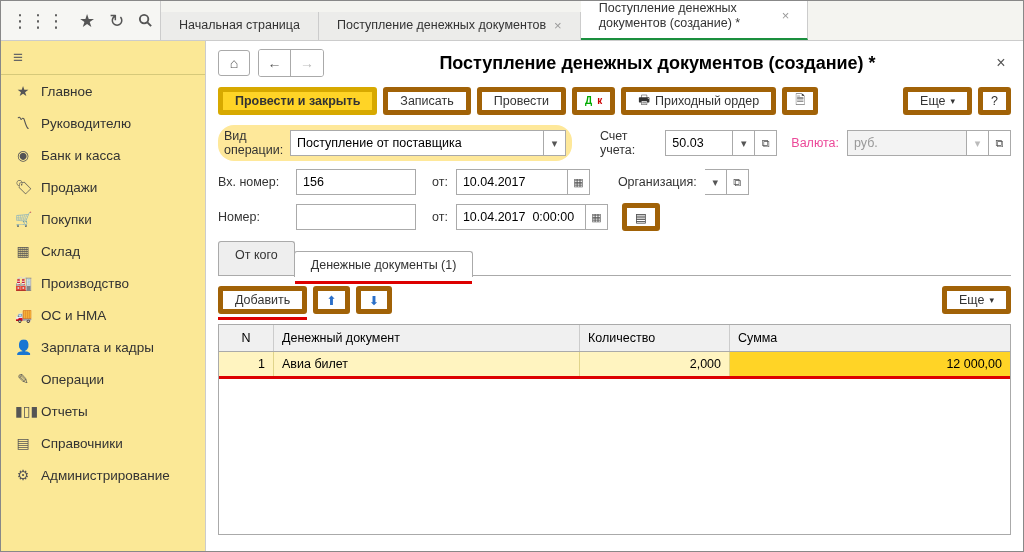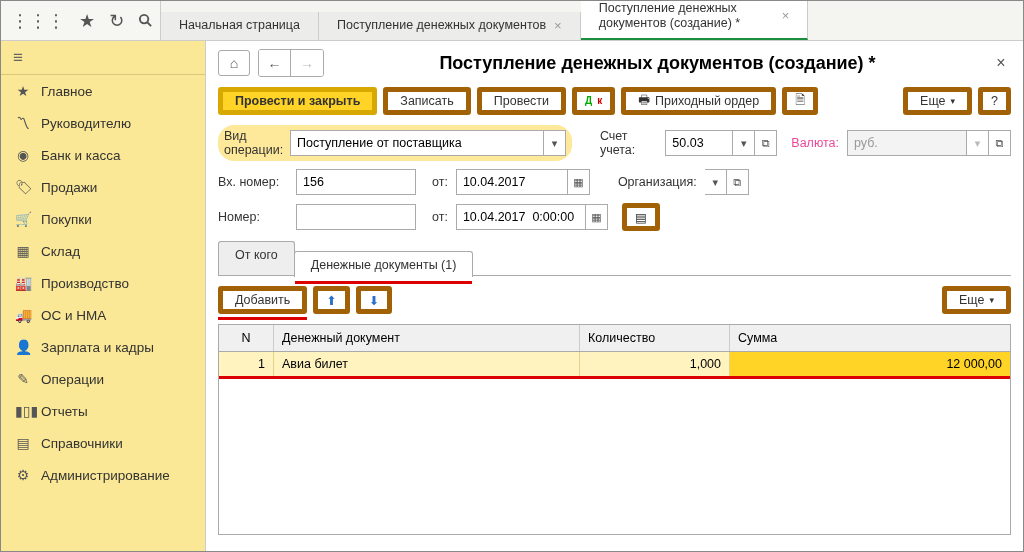--- a/index.html
+++ b/index.html
@@ -271,21 +271,21 @@
         <div class="grid" style="flex:1; min-height:160px;">
           <div class="grid-head">
             <div class="c-n">N</div>
             <div class="c-doc">Денежный документ</div>
             <div class="c-qty">Количество</div>
             <div class="c-sum" style="border-right:none;">Сумма</div>
           </div>
           <div class="grid-row">
             <div class="c-n">1</div>
             <div class="c-doc">Авиа билет</div>
-            <div class="c-qty">1,000</div>
+            <div class="c-qty">2,000</div>
             <div class="c-sum" style="border-right:none;padding-left:8px;">12 000,00</div>
           </div>
           <div class="red-line"></div>
           <div class="grid-blank"></div>
         </div>
         <div style="height:6px;"></div>
       </div>
       <div class="scrollbar-y"></div>
     </div>
   </div>

